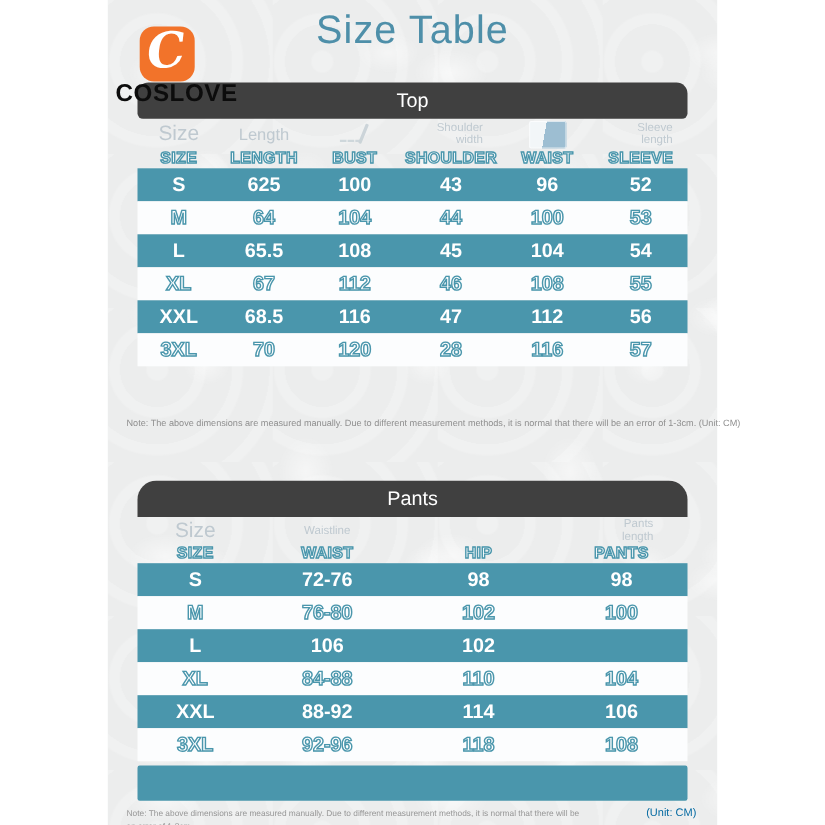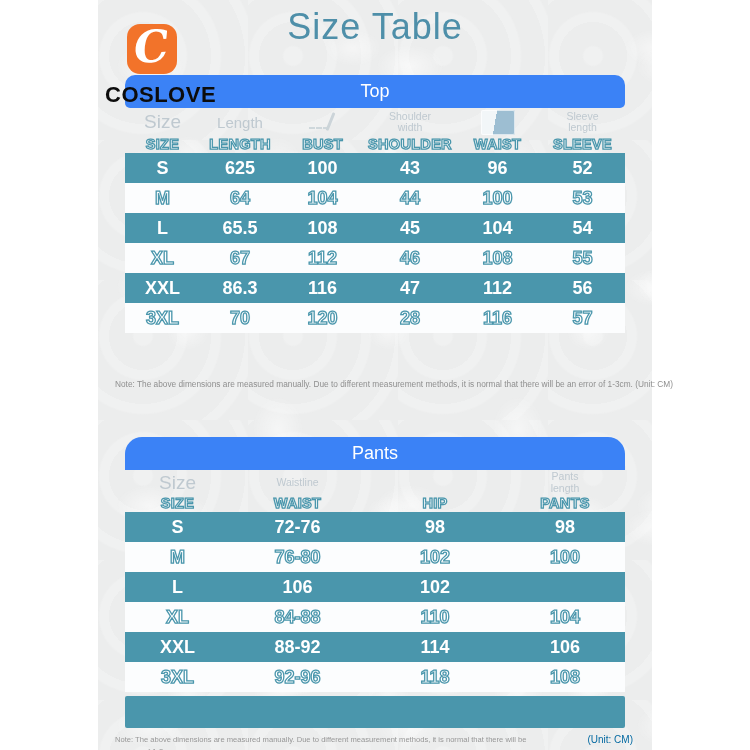--- a/index.html
+++ b/index.html
@@ -17,40 +17,40 @@
     background-size:260px 220px,240px 260px,200px 180px,300px 240px,150px 140px;}
 
   .title{position:absolute;left:98px;top:6px;width:554px;margin:0;text-align:center;
          font-size:36px;font-weight:400;letter-spacing:1px;color:#4e8fa9;}
 
   .logo-box{position:absolute;left:127px;top:24px;width:50px;height:50px;border-radius:13px;
             background:#f2732a;z-index:6;display:flex;align-items:center;justify-content:center;}
   .logo-c{font-family:"DejaVu Serif",serif;font-style:italic;font-weight:bold;font-size:44px;
           color:#ffffff;transform:rotate(-5deg) translateY(-3px);}
   .brand-name{position:absolute;left:105px;top:72px;z-index:7;font-size:22px;font-weight:800;
-              color:#0c0c0c;letter-spacing:.5px;margin-top:10px;}
+              color:#0c0c0c;letter-spacing:.5px;}
 
   .sec{position:absolute;left:125px;width:500px;}
   #sec-top{top:75px;}
   #sec-pants{top:437px;}
 
-  .bar{height:33px;line-height:33px;text-align:center;background:#3b82f6;color:#fff;font-size:18px;}
+  .bar{height:33px;line-height:33px;text-align:center;background:#404040;color:#fff;font-size:18px;}
   #sec-top .bar{border-radius:10px 10px 5px 5px;}
   #sec-pants .bar{border-radius:17px 17px 0 0;}
 
   .grid{display:grid;}
   #sec-top .grid{grid-template-columns:15% 16% 17% 18% 17% 17%;}
   #sec-pants .grid{grid-template-columns:21% 27% 28% 24%;}
 
   .ghost-row{height:28px;}
   #sec-pants .ghost-row{height:25px;}
   .gcell{display:flex;align-items:center;justify-content:center;text-align:center;color:#bfc9d0;}
   .g-xl{font-size:19px;}
   .g-md{font-size:15px;}
-  .g-sm{font-size:10.5px;line-height:1.08;}
+  .g-sm{font-size:10.5px;line-height:1.08;text-align:right;}
   .g-sm span{display:inline-block;max-width:58px;}
 
   .head-row{height:17px;line-height:17px;}
   .hcell{text-align:center;font-size:14.5px;letter-spacing:.3px;}
 
   .outline{color:#ffffff;font-weight:700;-webkit-text-stroke:1.25px #4a96ac;
            text-shadow:0 0 1px rgba(74,150,172,.85);}
 
   .trow{height:30px;line-height:30px;font-size:18px;font-weight:700;}
   .row-teal{background:#4a96ac;color:#ffffff;}
@@ -149,21 +149,21 @@
         <div class="grid trow row-light">
           <div class="tcell">XL</div>
           <div class="tcell">67</div>
           <div class="tcell">112</div>
           <div class="tcell">46</div>
           <div class="tcell">108</div>
           <div class="tcell">55</div>
         </div>
         <div class="grid trow row-teal">
           <div class="tcell">XXL</div>
-          <div class="tcell">86.3</div>
+          <div class="tcell">68.5</div>
           <div class="tcell">116</div>
           <div class="tcell">47</div>
           <div class="tcell">112</div>
           <div class="tcell">56</div>
         </div>
         <div class="grid trow row-light">
           <div class="tcell">3XL</div>
           <div class="tcell">70</div>
           <div class="tcell">120</div>
           <div class="tcell">28</div>

